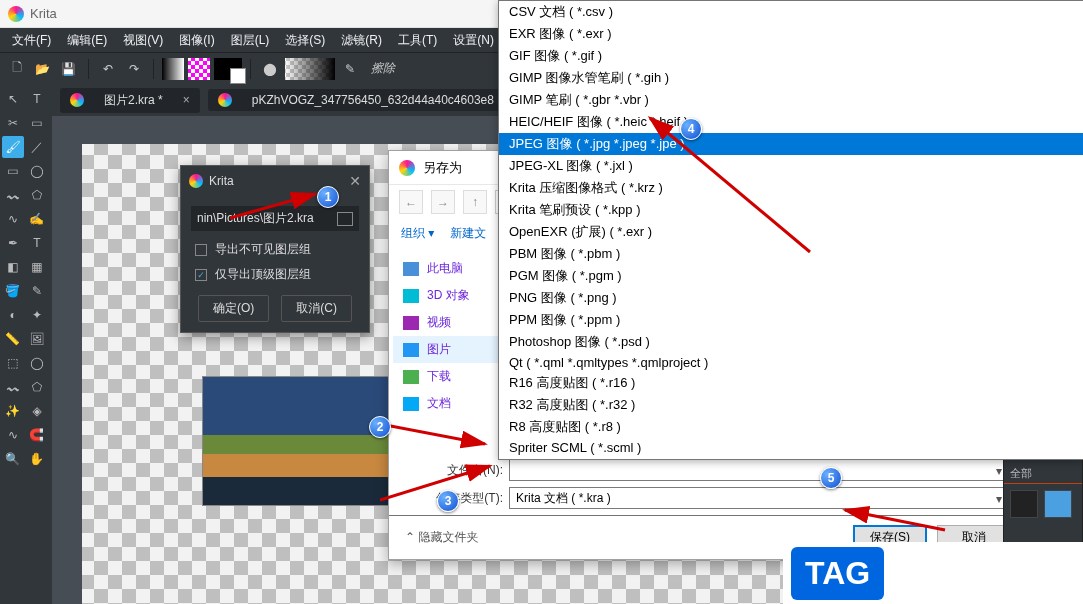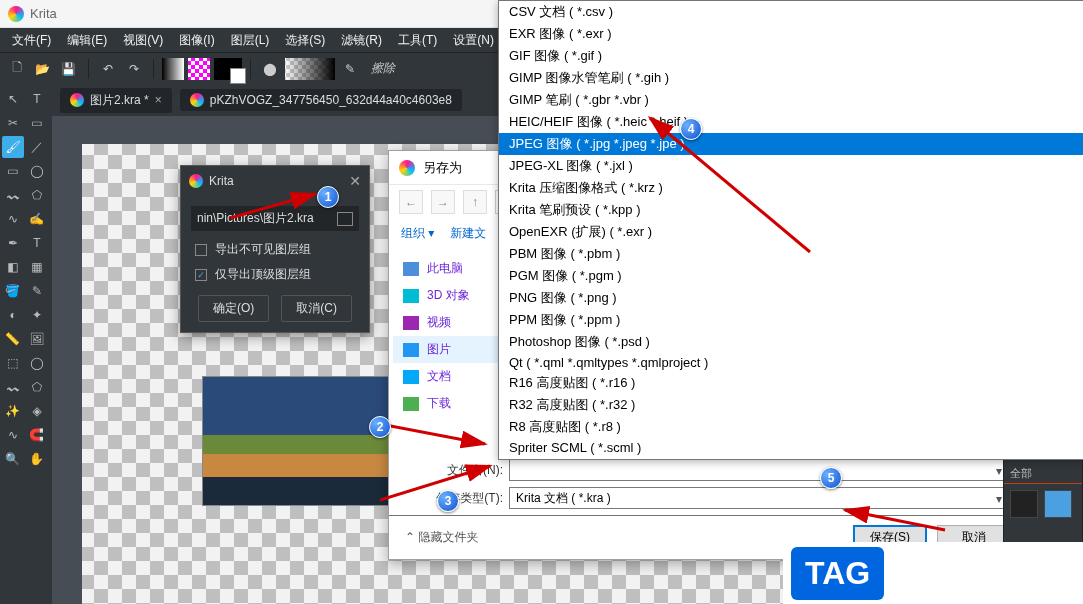--- a/index.html
+++ b/index.html
@@ -25,21 +25,21 @@
 .opac-ramp { width:50px; height:22px; background:linear-gradient(90deg, transparent, #000), repeating-conic-gradient(#ccc 0 25%, #fff 0 50%) 50%/8px 8px; }
 .erase-lbl { color:#ccc; margin-left:6px;font-style:italic; }
 
 
 .workspace { position:absolute; top:84px; left:0; right:0; bottom:0; background:#474d54; display:flex; }
 .left-tools { width:52px; background:#31363b; display:flex; flex-wrap:wrap; align-content:flex-start; padding:4px 2px; gap:2px; }
 .tool { width:22px; height:22px; display:flex; align-items:center; justify-content:center; color:#bbb; cursor:pointer; }
 .tool.active { background:#3daee9; color:#fff; border-radius:2px; }
 
 .tabbar { height:32px; background:#31363b; display:flex; align-items:center; padding:0 8px; gap:8px; position:absolute; top:0; left:52px; right:0; }
-.tab { background:#22262a; color:#ddd; padding:4px 10px; border-radius:3px; display:flex; align-items:center; gap:6px; font-size:12px; }
+.tab { background:#22262a; color:#ddd; padding:4px 10px; border-radius:3px; display:flex; align-items:center; gap:20px; font-size:12px; }
 .tab .tab-ic { width:14px; height:14px; background:conic-gradient(#ff1493,#00bfff,#ffd700,#ff1493); border-radius:50%; }
 .tab .close { color:#aaa; cursor:pointer; }
 
 .canvashost { position:absolute; top:32px; left:52px; right:0; bottom:0; background:#474d54; }
 .checker { position:absolute; top:28px; left:30px; width:920px; height:470px;
   background:repeating-conic-gradient(#bfbfbf 0 25%, #f2f2f2 0 50%) 50% / 28px 28px; }
 .photo { position:absolute; top:260px; left:150px; width:190px; height:130px;
   background:linear-gradient(#2a4a7a 0 45%, #6a8a3a 45% 60%, #c88840 60% 78%, #1a2a3a 78% 100%); border:1px solid #888; }
 
 
@@ -258,26 +258,26 @@
         </div>
       <div class="sa-item">
           <span class="item-ic ic-vid"></span>
           <span>视频</span>
         </div>
       <div class="sa-item sel">
           <span class="item-ic ic-pic"></span>
           <span>图片</span>
         </div>
       <div class="sa-item">
+          <span class="item-ic ic-dl"></span>
+          <span>下载</span>
+        </div>
+      <div class="sa-item">
           <span class="item-ic ic-doc"></span>
           <span>文档</span>
-        </div>
-      <div class="sa-item">
-          <span class="item-ic ic-dl"></span>
-          <span>下载</span>
         </div>
     </div>
   </div>
   <div class="fields">
     <div class="fld-row">
       <label>文件名(N):</label>
       <div class="combo">
           <span class="dd">▾</span>
         </div>
     </div>

